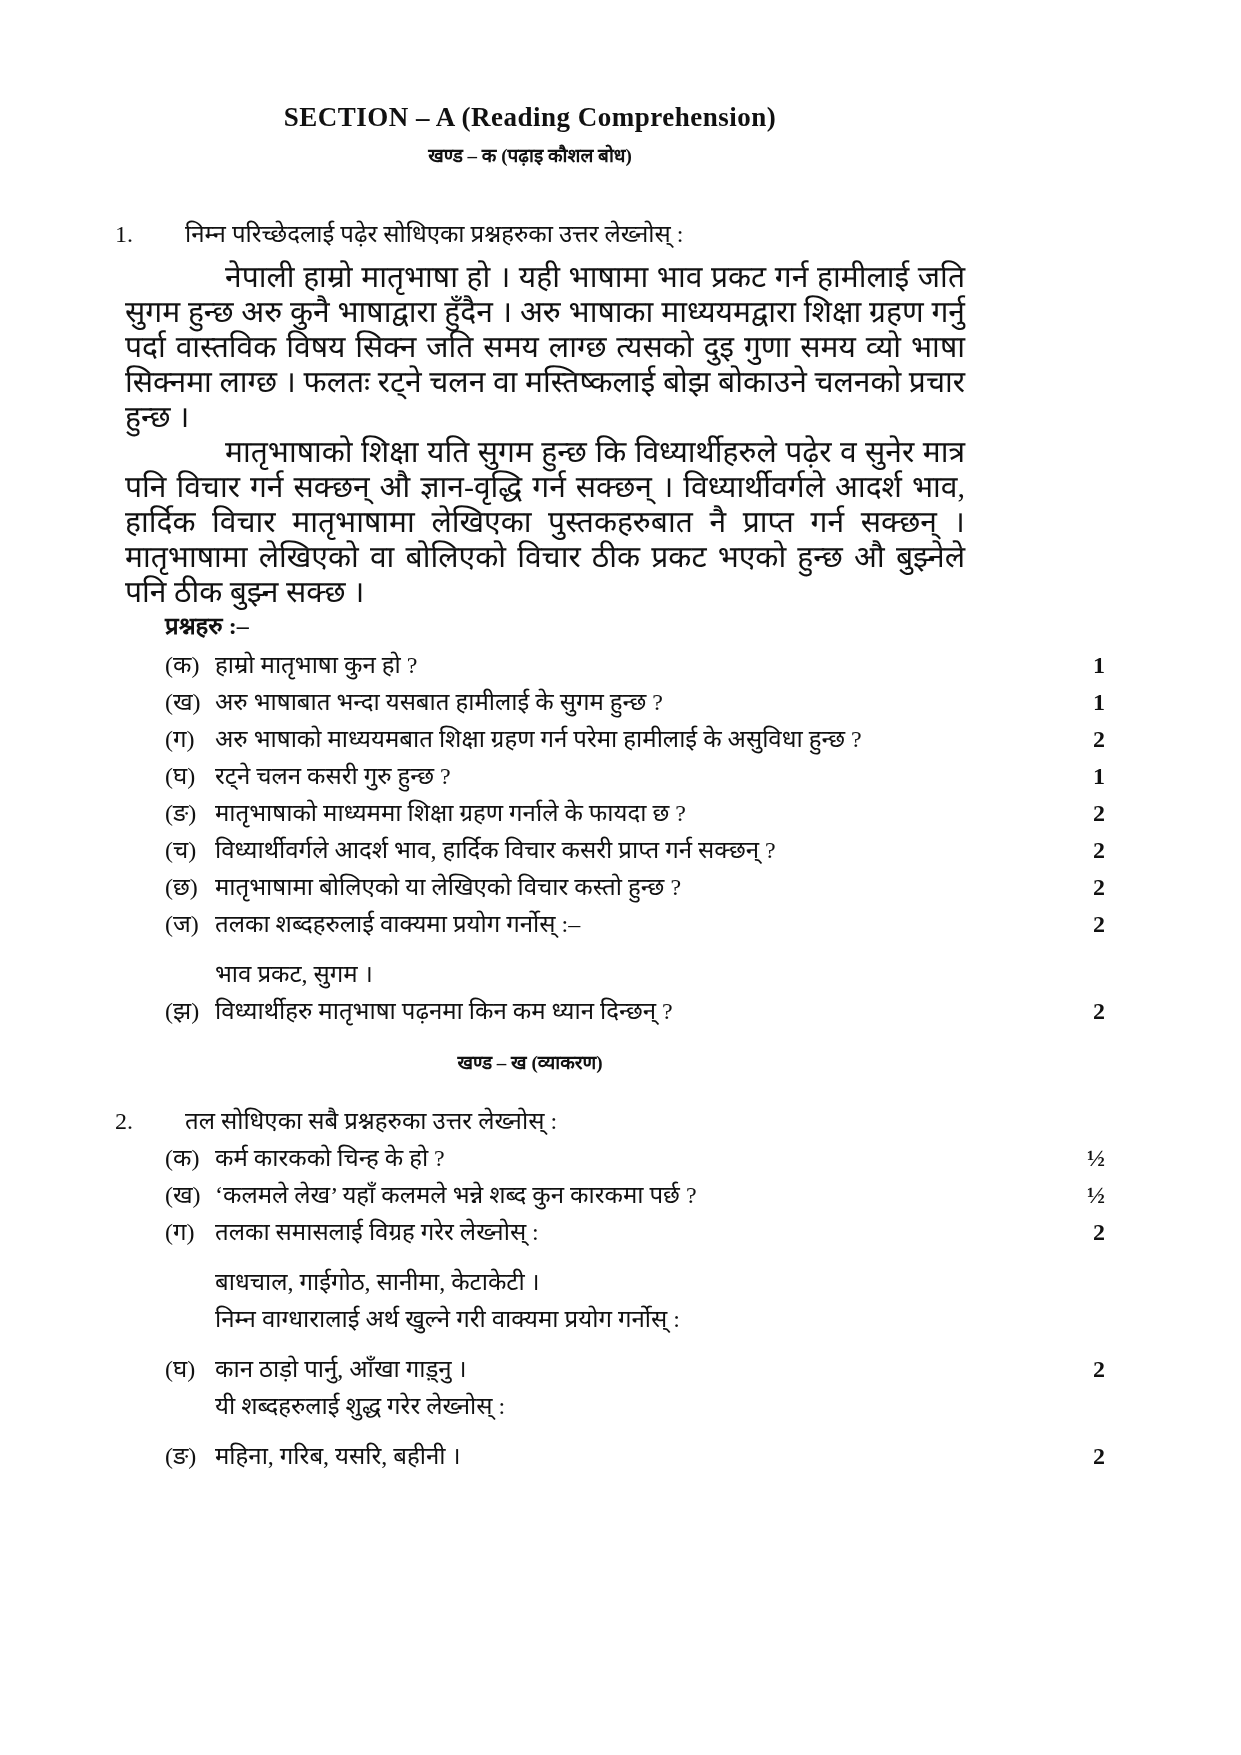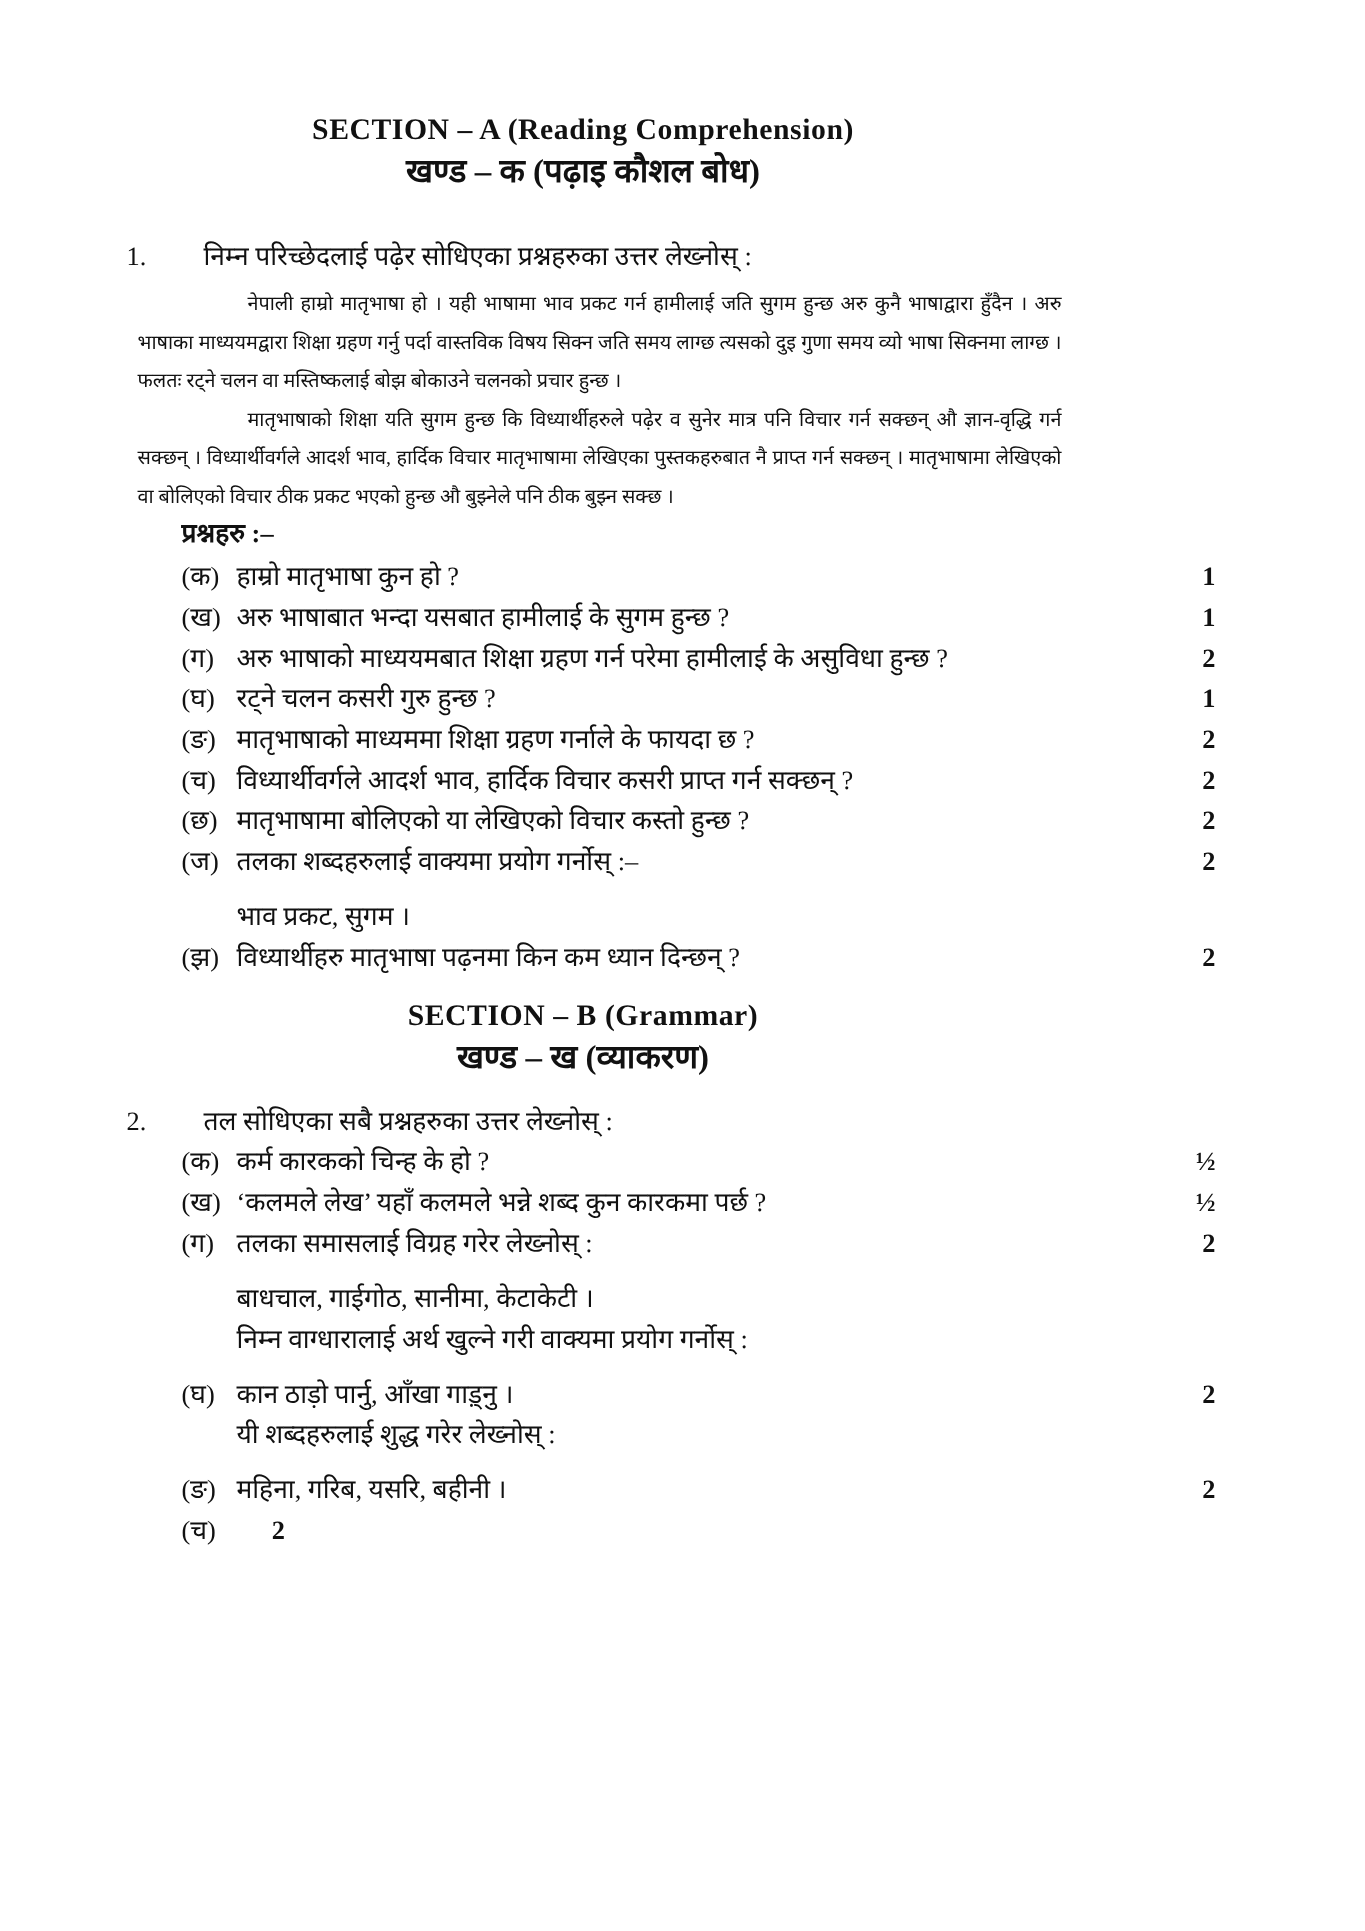--- a/index.html
+++ b/index.html
@@ -24,40 +24,40 @@
     text-align: center;
   }
   .heading-en {
     font-weight: bold;
     font-size: 27px;
     line-height: 34px;
     letter-spacing: 0.5px;
   }
   .heading-ne {
     font-weight: bold;
-    font-size: 30px;
+    font-size: 19px;
     line-height: 34px;
     margin-top: 5px;
   }
   .q-intro-row {
     display: flex;
     margin-top: 46px;
     font-size: 24px;
     line-height: 30px;
   }
   .q-number {
     width: 50px;
     flex: 0 0 50px;
   }
   .q-intro { flex: 1; margin-left: 20px; }
 
   .passage {
     margin-left: 10px;
     width: 840px;
-    font-size: 18px;
+    font-size: 30px;
     line-height: 35px;
     text-align: justify;
     margin-top: 10px;
   }
   .passage p {
     margin: 0;
     text-indent: 100px;
   }
 
   .questions-label {
@@ -191,21 +191,20 @@
 
     <div class="qrow">
       <span class="qlabel">(झ)</span>
       <div class="qtext">विध्यार्थीहरु मातृभाषा पढ़नमा किन कम ध्यान दिन्छन् ?</div>
       <span class="qmark">2</span>
     </div>
 
   </div>
 
   <div class="section-heading section-b-heading">
-    <div class="heading-en">SECTION – B (Grammar)</div>
     <div class="heading-ne">खण्ड – ख (व्याकरण)</div>
   </div>
 
   <div class="q-intro-row" style="margin-top:26px;">
     <span class="q-number">2.</span>
     <span class="q-intro">तल सोधिएका सबै प्रश्नहरुका उत्तर लेख्नोस् :</span>
   </div>
 
   <div class="qlist">
 

